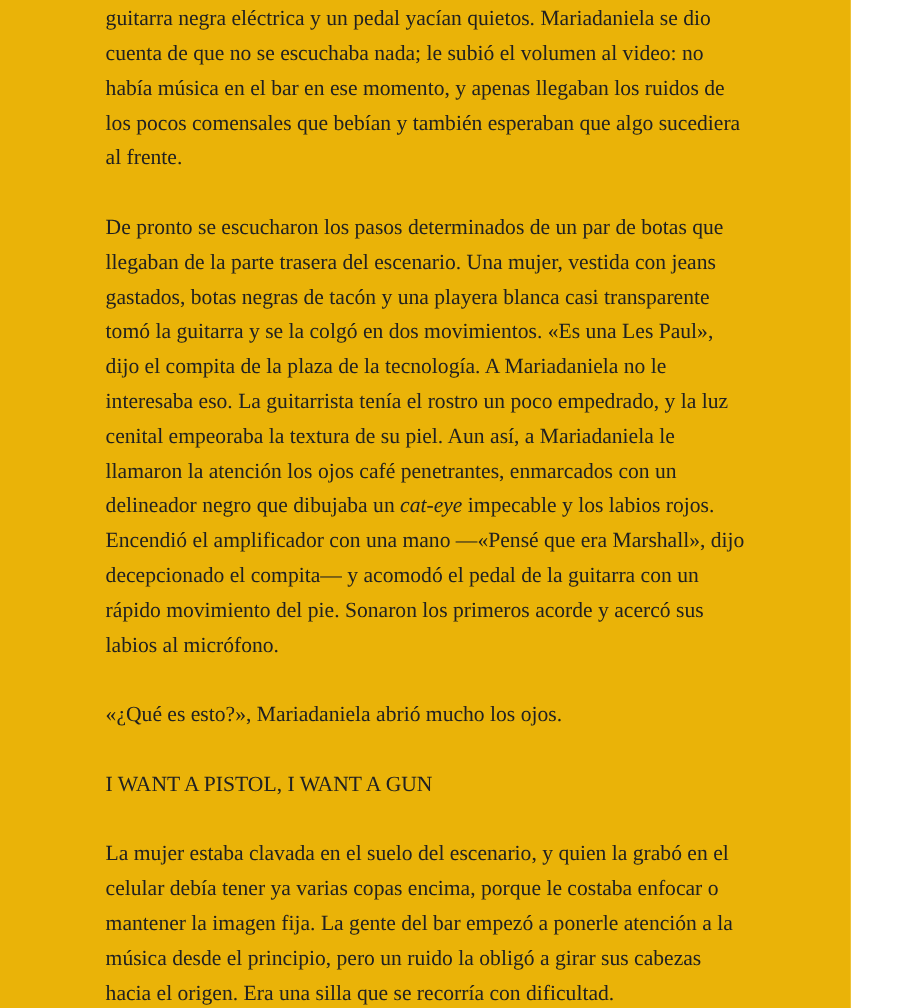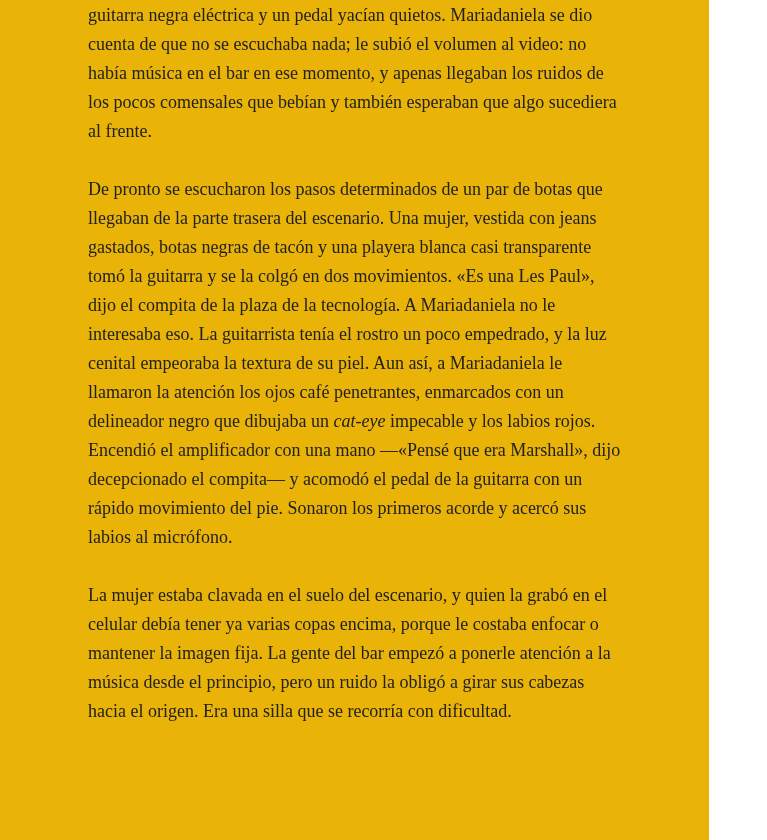--- a/index.html
+++ b/index.html
@@ -38,15 +38,17 @@
   }
 </style>
 </head>
 <body>
 
 <div class="page">
   <article class="article-body">
 
   <p><span>guitarra negra eléctrica y un pedal yacían quietos. Mariadaniela se dio cuenta de que no se escuchaba nada; le subió el volumen al video: no había música en el bar en ese momento, y apenas llegaban los ruidos de los pocos comensales que bebían y también esperaban que algo sucediera al frente.</span></p>
       <p><span>De pronto se escucharon los pasos determinados de un par de botas que llegaban de la parte trasera del escenario. Una mujer, vestida con jeans gastados, botas negras de tacón y una playera blanca casi transparente tomó la guitarra y se la colgó en dos movimientos. «Es una Les Paul», dijo el compita de la plaza de la tecnología. A Mariadaniela no le interesaba eso. La guitarrista tenía el rostro un poco empedrado, y la luz cenital empeoraba la textura de su piel. Aun así, a Mariadaniela le llamaron la atención los ojos café penetrantes, enmarcados con un delineador negro que dibujaba un </span><em>cat-eye</em><span> impecable y los labios rojos. Encendió el amplificador con una mano —«Pensé que era Marshall», dijo decepcionado el compita— y acomodó el pedal de la guitarra con un rápido movimiento del pie. Sonaron los primeros acorde y acercó sus labios al micrófono.</span></p>
+      <p><span>«¿Qué es esto?», Mariadaniela abrió mucho los ojos.</span></p>
+      <p><span>I WANT A PISTOL, I WANT A GUN</span></p>
       <p><span>La mujer estaba clavada en el suelo del escenario, y quien la grabó en el celular debía tener ya varias copas encima, porque le costaba enfocar o mantener la imagen fija. La gente del bar empezó a ponerle atención a la música desde el principio, pero un ruido la obligó a girar sus cabezas hacia el origen. Era una silla que se recorría con dificultad.</span></p>
     </article>
 </div>
 
 </body></html>

